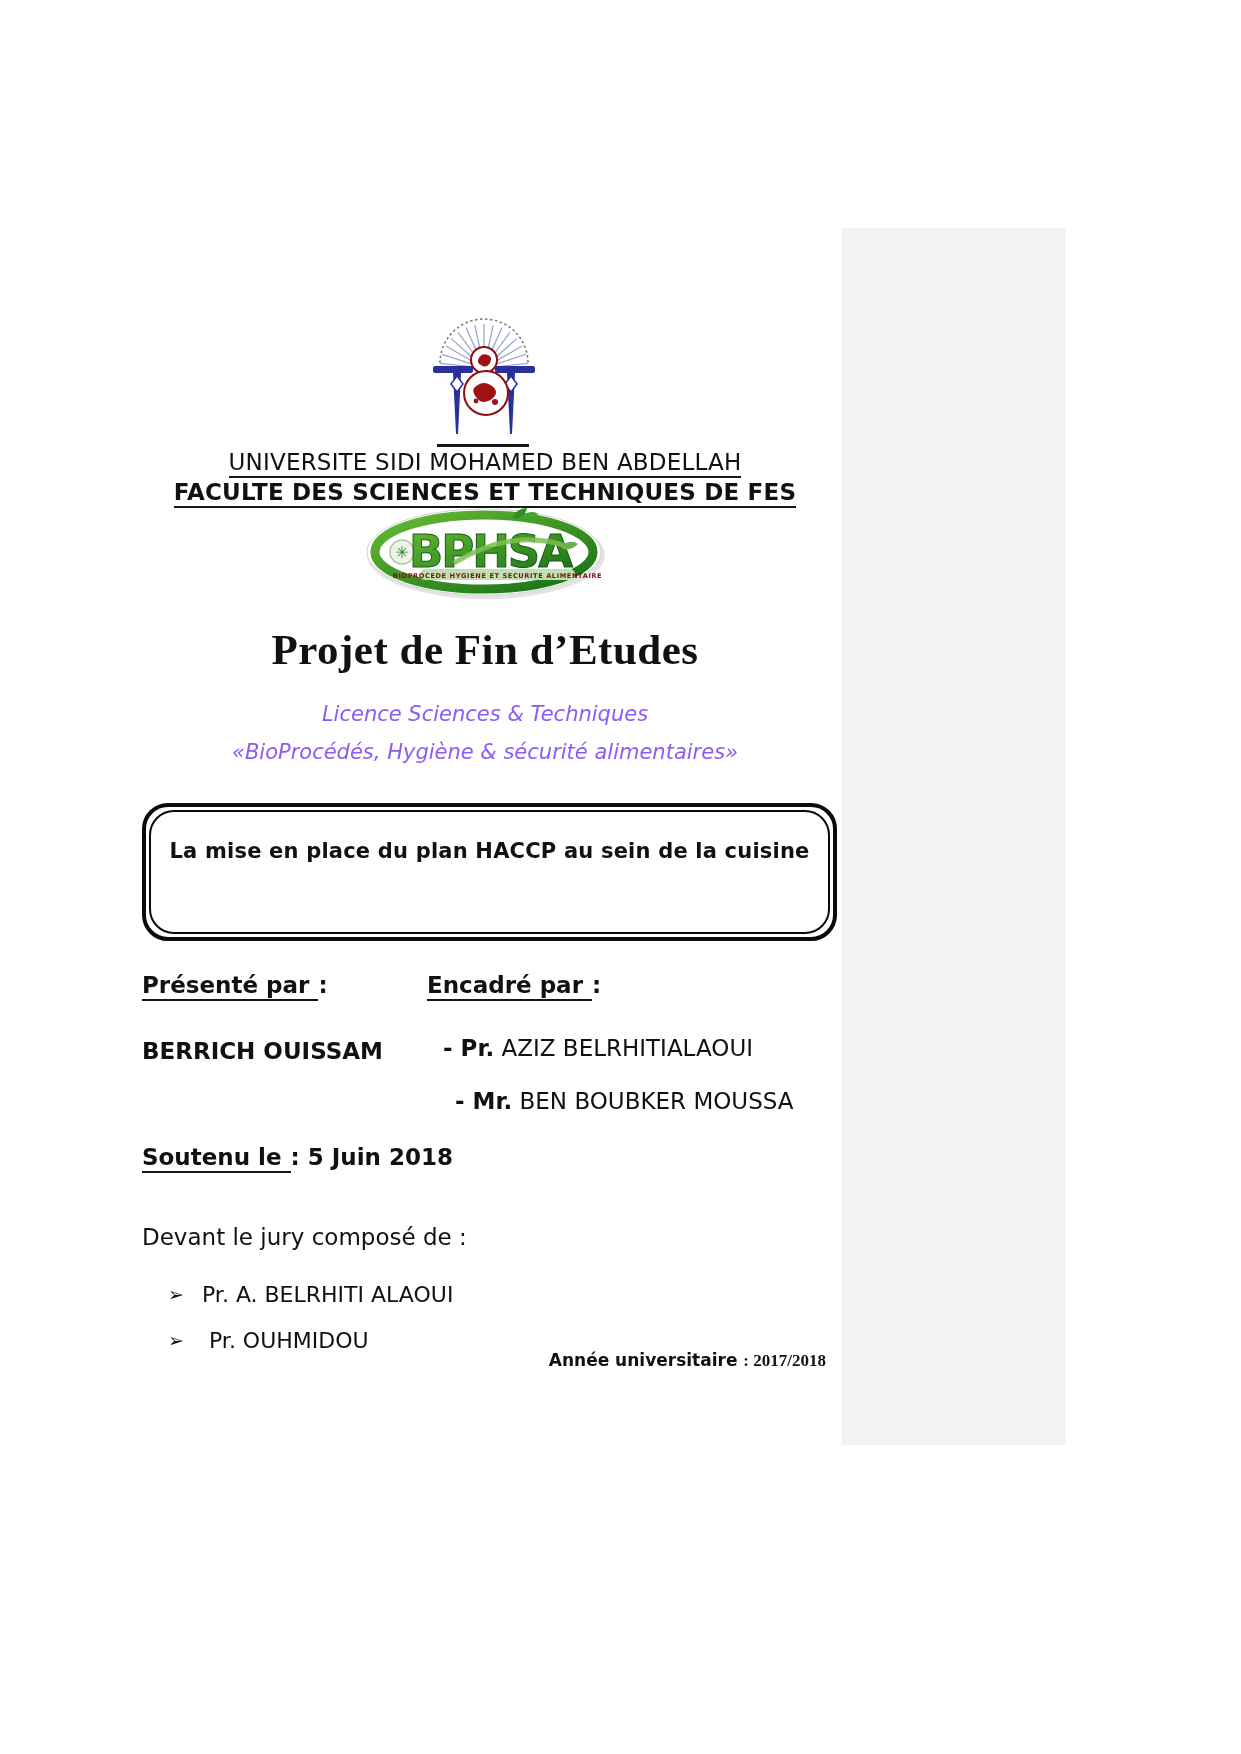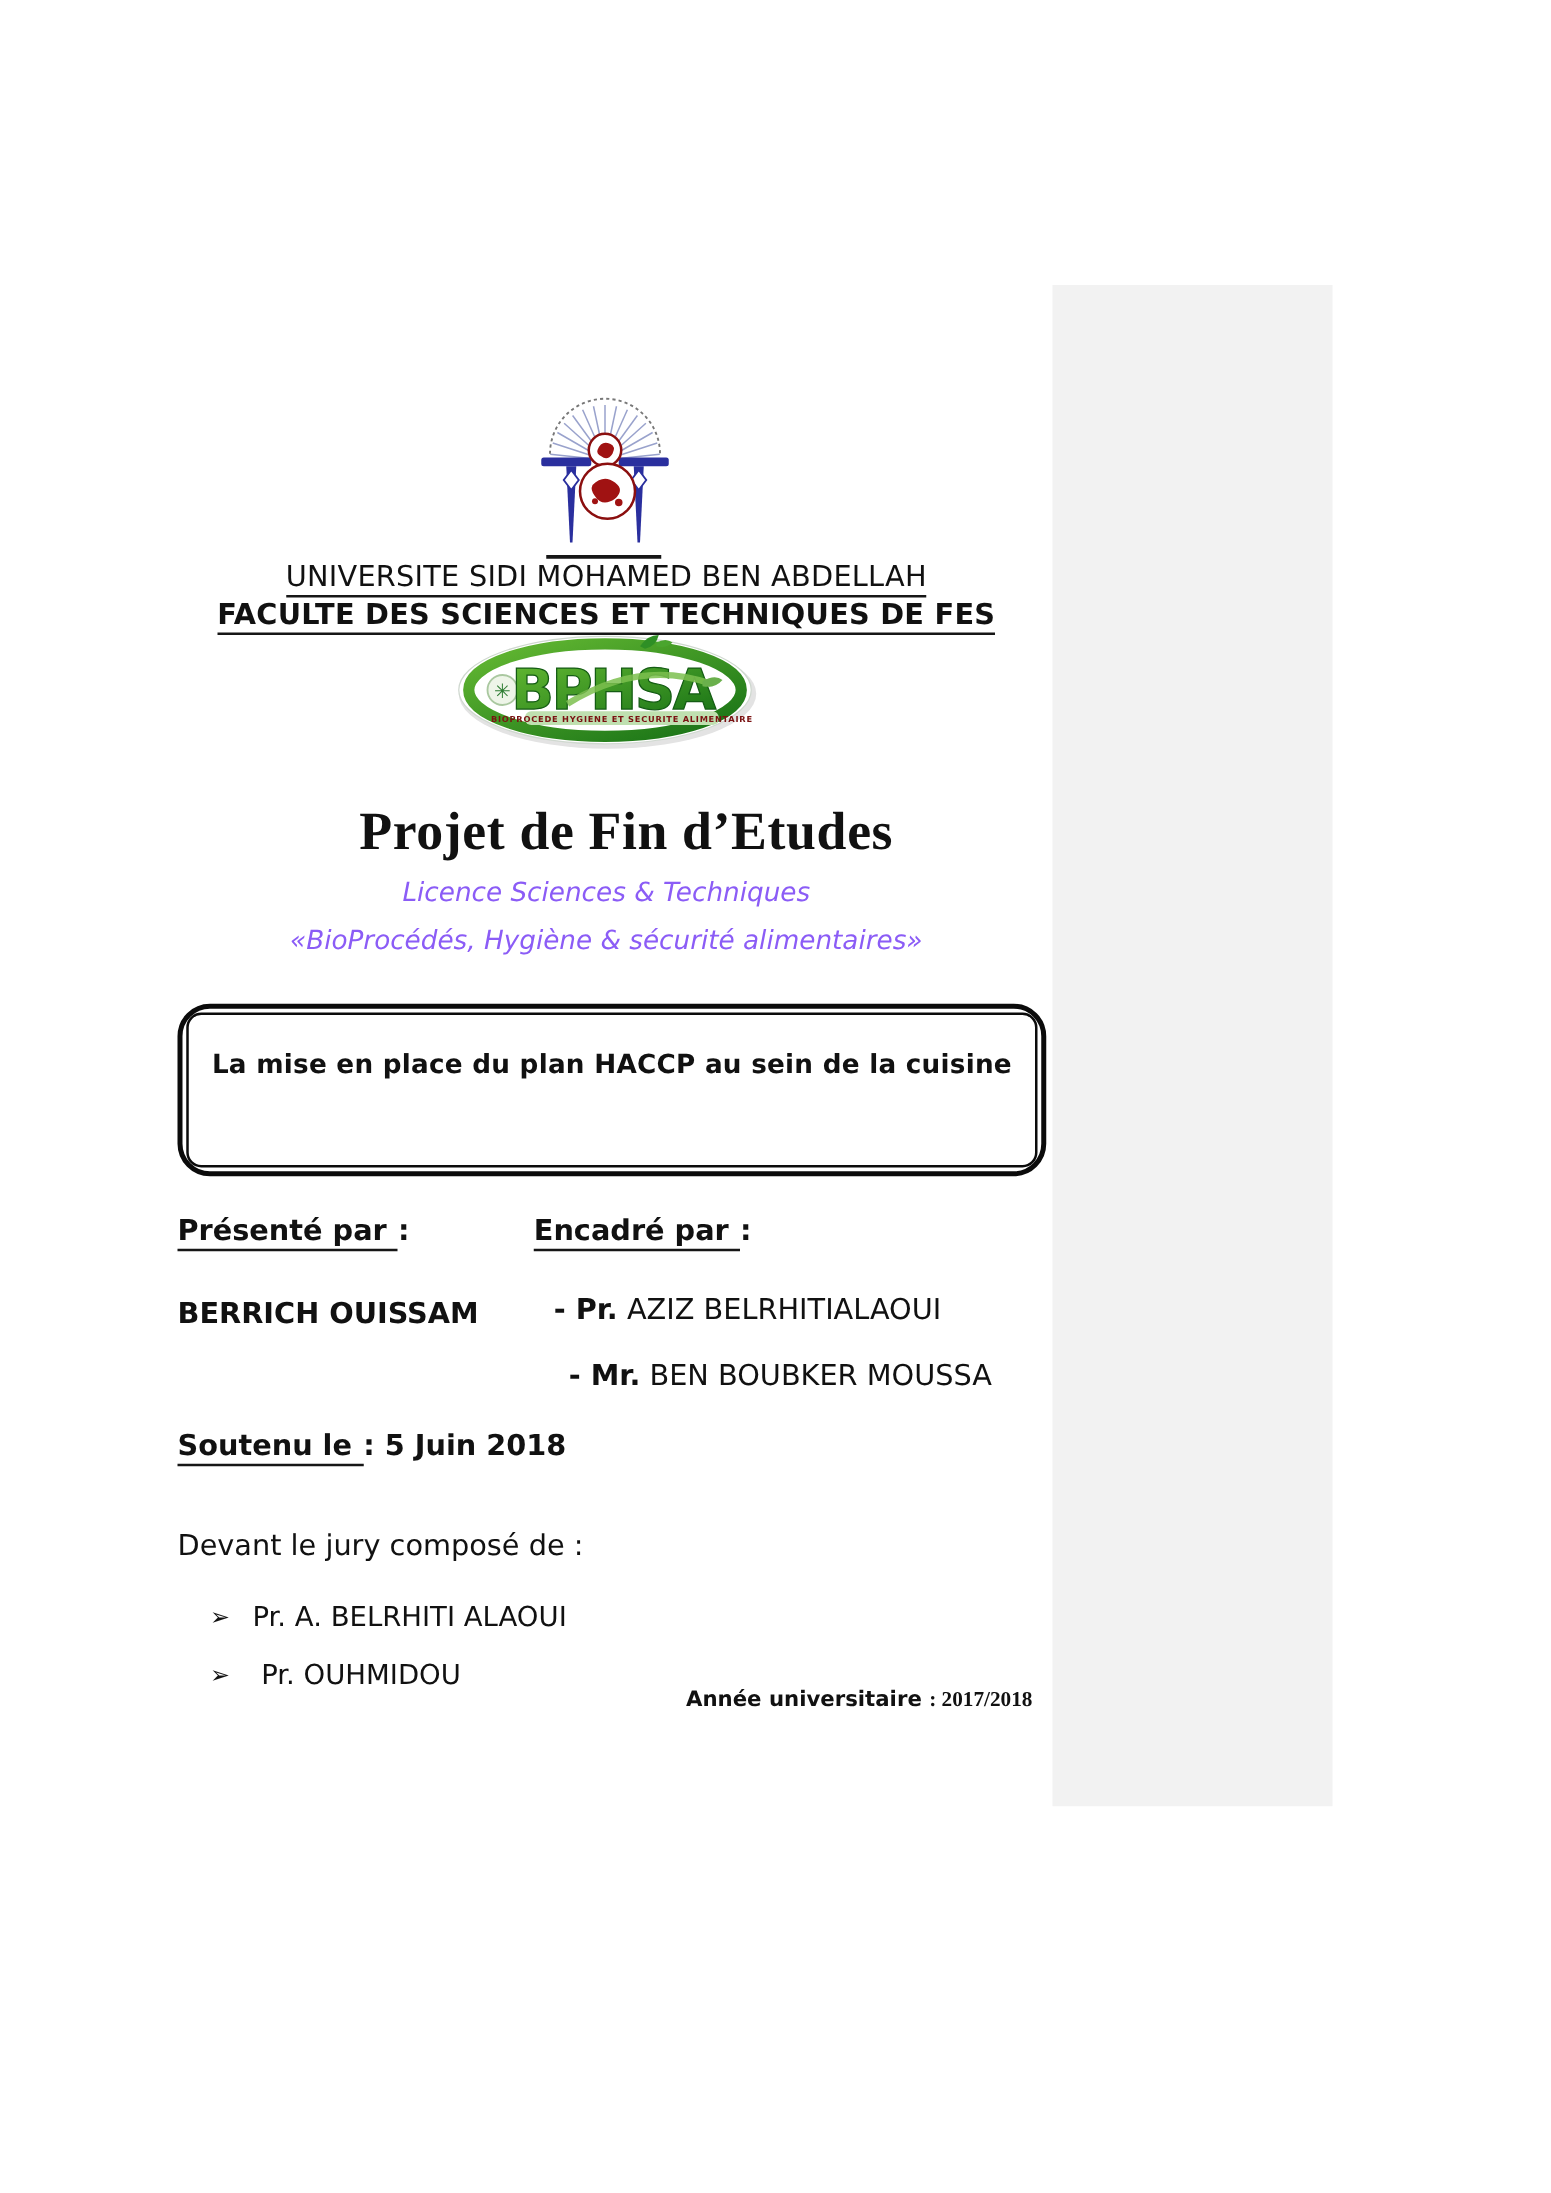--- a/index.html
+++ b/index.html
@@ -15,28 +15,28 @@
 
   .hdr-line{font-size:23px;line-height:30px;letter-spacing:.2px;white-space:nowrap;}
   .univ-line{top:447px;}
   .fac-line{top:477px;font-weight:bold;}
   .ul{border-bottom:2px solid #161616;padding-bottom:1px;}
   .ul-sp{padding-right:9px;}
 
   .bphsa{left:362px;top:505px;width:246px;height:96px;}
 
   .title{top:624px;font-family:"Liberation Serif",serif;font-weight:bold;font-size:43px;
-         line-height:52px;margin:16px;letter-spacing:.5px;}
+         line-height:52px;margin:0;letter-spacing:.5px;}
   .sub{color:#8b5cf6;font-style:italic;font-size:21px;line-height:26px;}
   .sub1{top:701px;}
   .sub2{top:739px;}
 
   .topic-box{left:142px;top:803px;width:687px;height:130px;border:4px solid #0b0b0b;border-radius:26px;}
   .topic-inner{position:absolute;left:3px;top:3px;right:3px;bottom:3px;border:2px solid #0b0b0b;
-               border-radius:12px;text-align:center;padding-top:22px;box-sizing:border-box;}
+               border-radius:25px;text-align:center;padding-top:22px;box-sizing:border-box;}
   .topic-inner div{font-weight:bold;font-size:21px;line-height:35px;letter-spacing:.2px;}
 
   .body-txt{font-size:23px;line-height:30px;white-space:nowrap;}
   .bold{font-weight:bold;}
   .lbl-presente{left:142px;top:970px;}
   .lbl-encadre{left:427px;top:970px;}
   .name-presente{left:142px;top:1036px;}
   .sup-line1{left:443px;top:1033px;}
   .sup-line2{left:455px;top:1086px;}
   .sup-name{font-weight:normal;}

